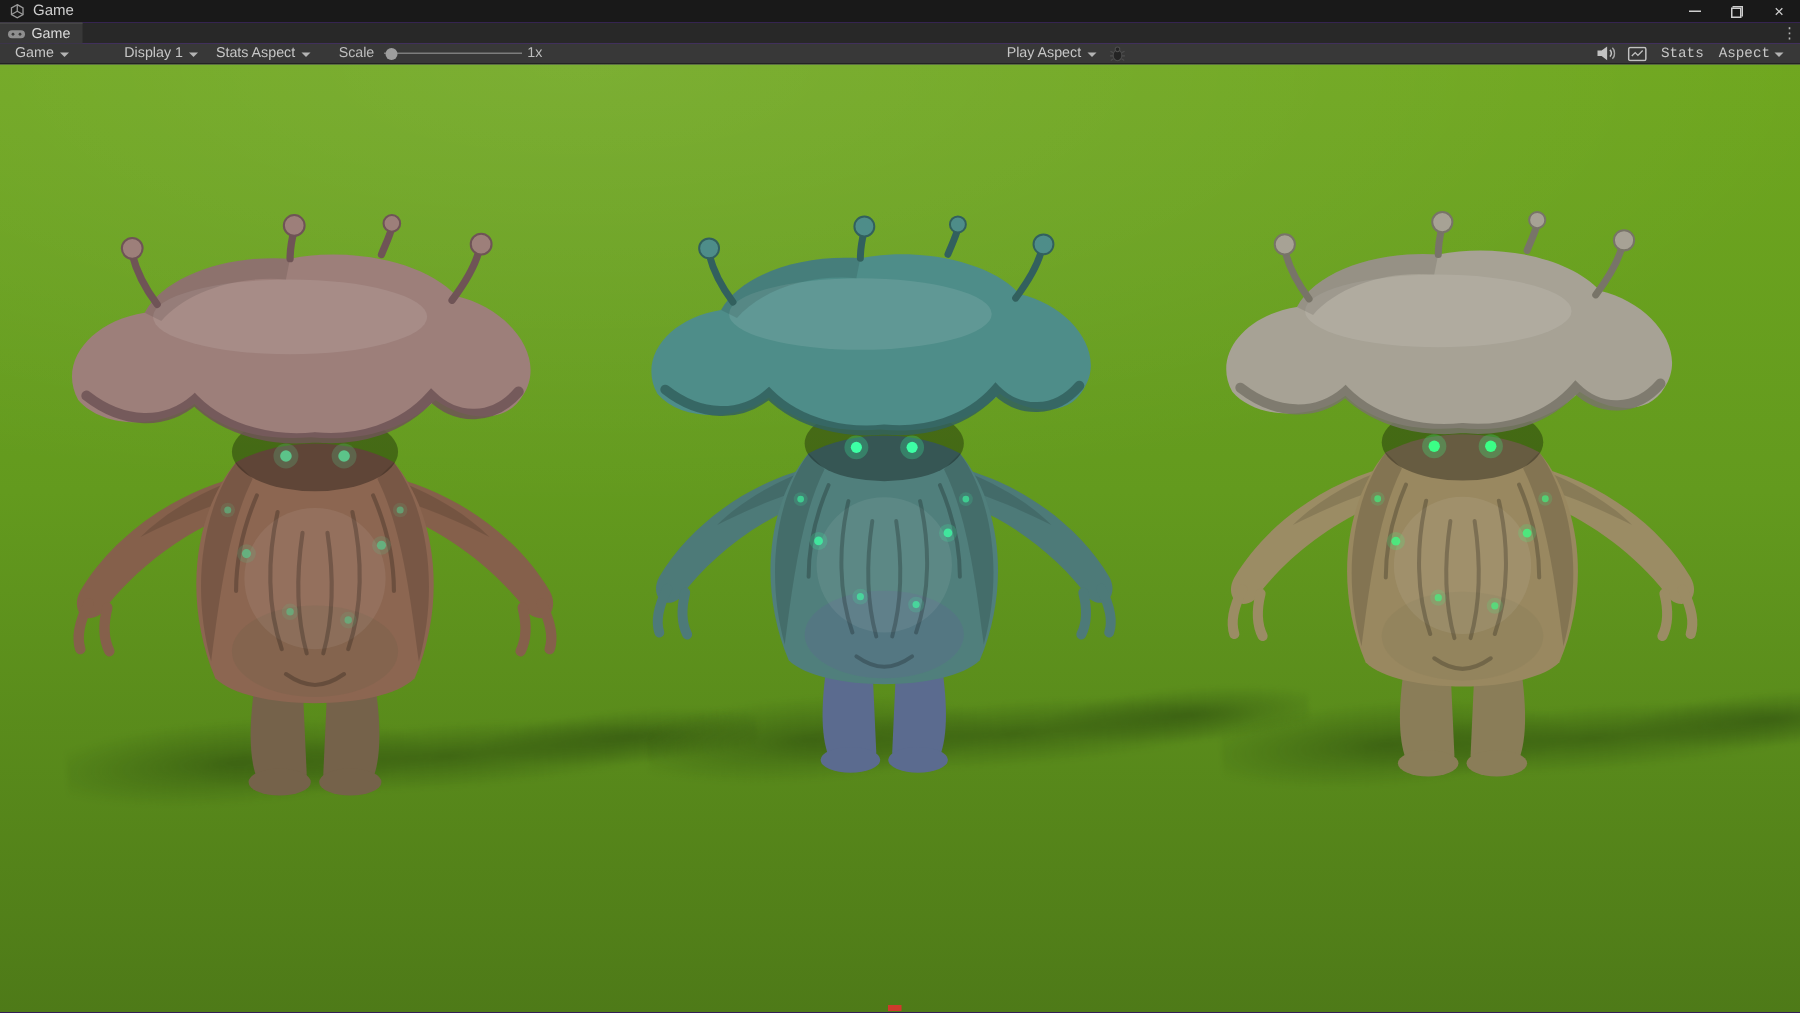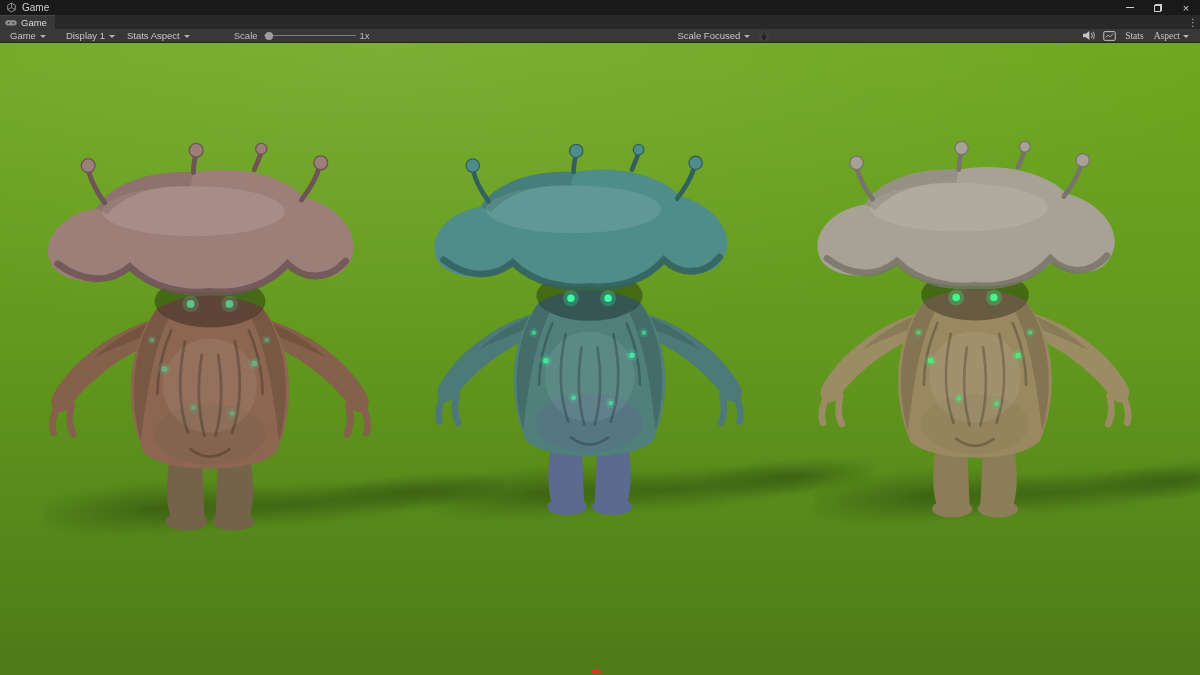--- a/index.html
+++ b/index.html
@@ -27,21 +27,21 @@
   
   .toolbar { height:14px; background:#383838; border-bottom:1px solid #232323; display:flex; align-items:center; padding:0 6px; font-size:9.5px; color:#c6c6c6; }
   .dd { display:flex; align-items:center; gap:4px; padding:0 4px; height:100%; cursor:default; white-space:nowrap; }
   .chev { width:0; height:0; border-left:3px solid transparent; border-right:3px solid transparent; border-top:3.5px solid #b4b4b4; margin-top:1px; }
   .lbl { color:#bdbdbd; white-space:nowrap; }
   .slider { position:relative; width:92px; height:10px; margin:0 4px 0 6px; }
   .slider::before { content:''; position:absolute; left:0; right:0; top:4.5px; height:1px; background:#7d7d7d; }
   .slider .handle { position:absolute; left:1px; top:1px; width:8px; height:8px; border-radius:50%; background:#9e9e9e; }
   .spacer { flex:1; }
   .icon-btn { display:flex; align-items:center; justify-content:center; padding:0 4px; height:100%; }
-  .txt-btn { background:none; border:none; color:#c6c6c6; font-size:9.5px; font-family:Liberation Serif, serif; padding:0 5px; display:flex; align-items:center; gap:3px; height:100%; }
+  .txt-btn { background:none; border:none; color:#c6c6c6; font-size:9.5px; font-family:Liberation Mono, monospace; padding:0 5px; display:flex; align-items:center; gap:3px; height:100%; }
 
   
   .viewport { position:relative; width:1200px; height:632px; overflow:hidden; }
   .creature { position:absolute; }
   .creature .figure { position:relative; z-index:1; width:100%; display:block; }
   .creature .shadow { position:absolute; z-index:0; left:4%; bottom:-4px; width:128%; height:72px;
     transform:rotate(-4deg);
     background:
       radial-gradient(40% 55% at 24% 50%, var(--shadow), rgba(0,0,0,0) 72%),
       radial-gradient(52% 42% at 55% 58%, var(--shadow), rgba(0,0,0,0) 72%),
@@ -85,36 +85,36 @@
       <span>Game</span>
     </div>
     <div class="tab-overflow">⋮</div>
   </div>
 
   <div class="toolbar">
     <div class="dd">
       <span>Game</span>
       <span class="chev"></span>
     </div>
-    <div class="dd" style="margin-left:12px">
+    <div class="dd" style="margin-left:29px">
       <span>Display 1</span>
       <span class="chev"></span>
     </div>
     <div class="dd" style="margin-left:4px">
       <span>Stats Aspect</span>
       <span class="chev"></span>
     </div>
-    <span class="lbl" style="margin-left:40px">Scale</span>
+    <span class="lbl" style="margin-left:15px">Scale</span>
     <div class="slider">
       <div class="handle"></div>
     </div>
     <span class="lbl">1x</span>
     <div class="spacer"></div>
     <div class="dd">
-      <span>Scale Focused</span>
+      <span>Play Aspect</span>
       <span class="chev"></span>
     </div>
     <span class="icon-btn">
       <svg viewBox="0 0 14 14" width="12" height="12">
         <ellipse cx="7" cy="8" rx="3.4" ry="4.2" fill="#242424" stroke="#4e4e4e" stroke-width="0.8"></ellipse>
         <circle cx="7" cy="3.4" r="1.8" fill="#242424" stroke="#4e4e4e" stroke-width="0.8"></circle>
         <g stroke="#4e4e4e" stroke-width="0.9">
           <path d="M3.8 6 L1.5 4.8"></path>
             <path d="M3.7 8.4 L1.2 8.4"></path>
             <path d="M3.9 10.6 L1.8 12"></path>

